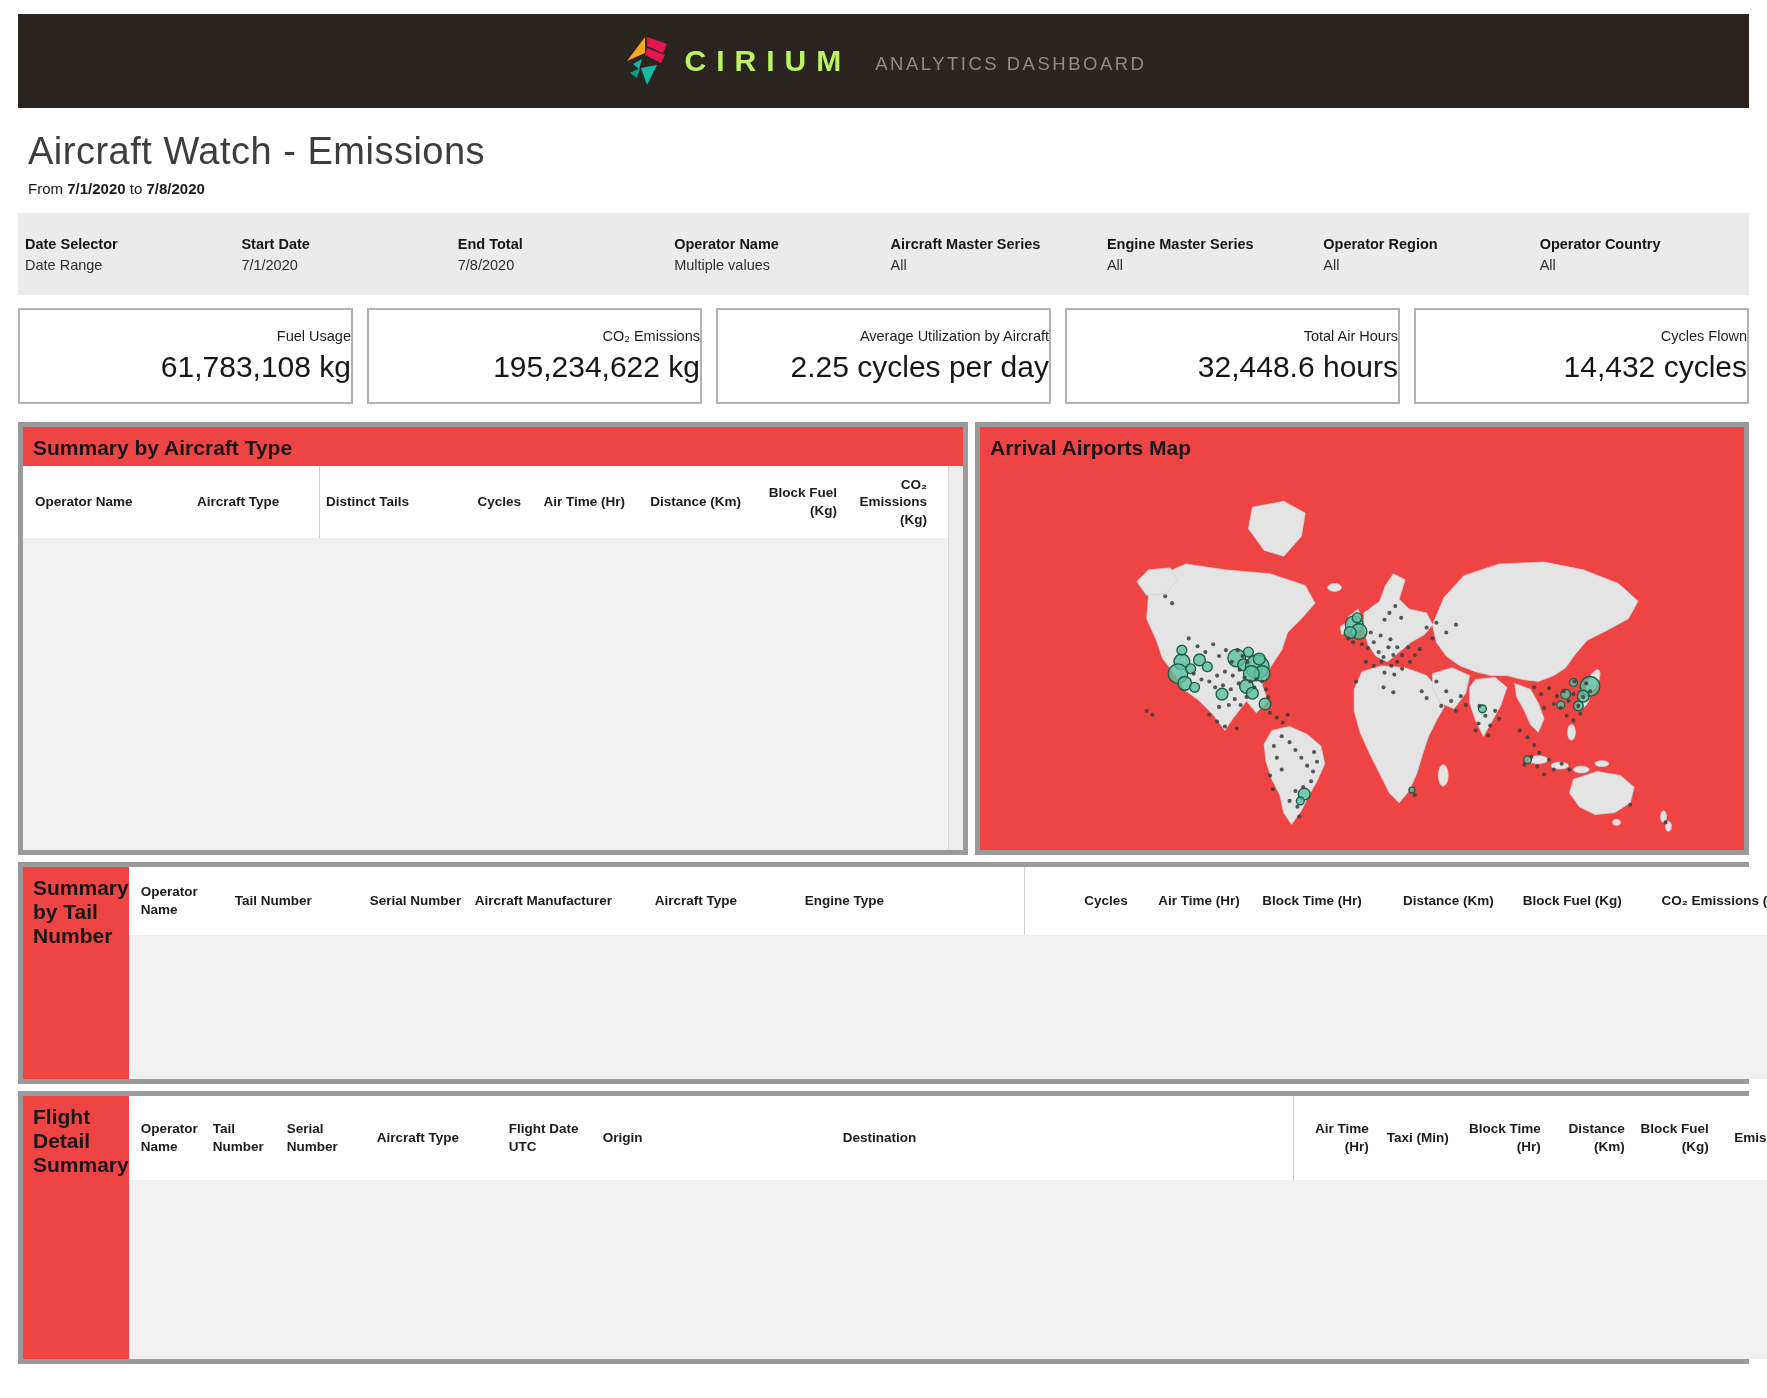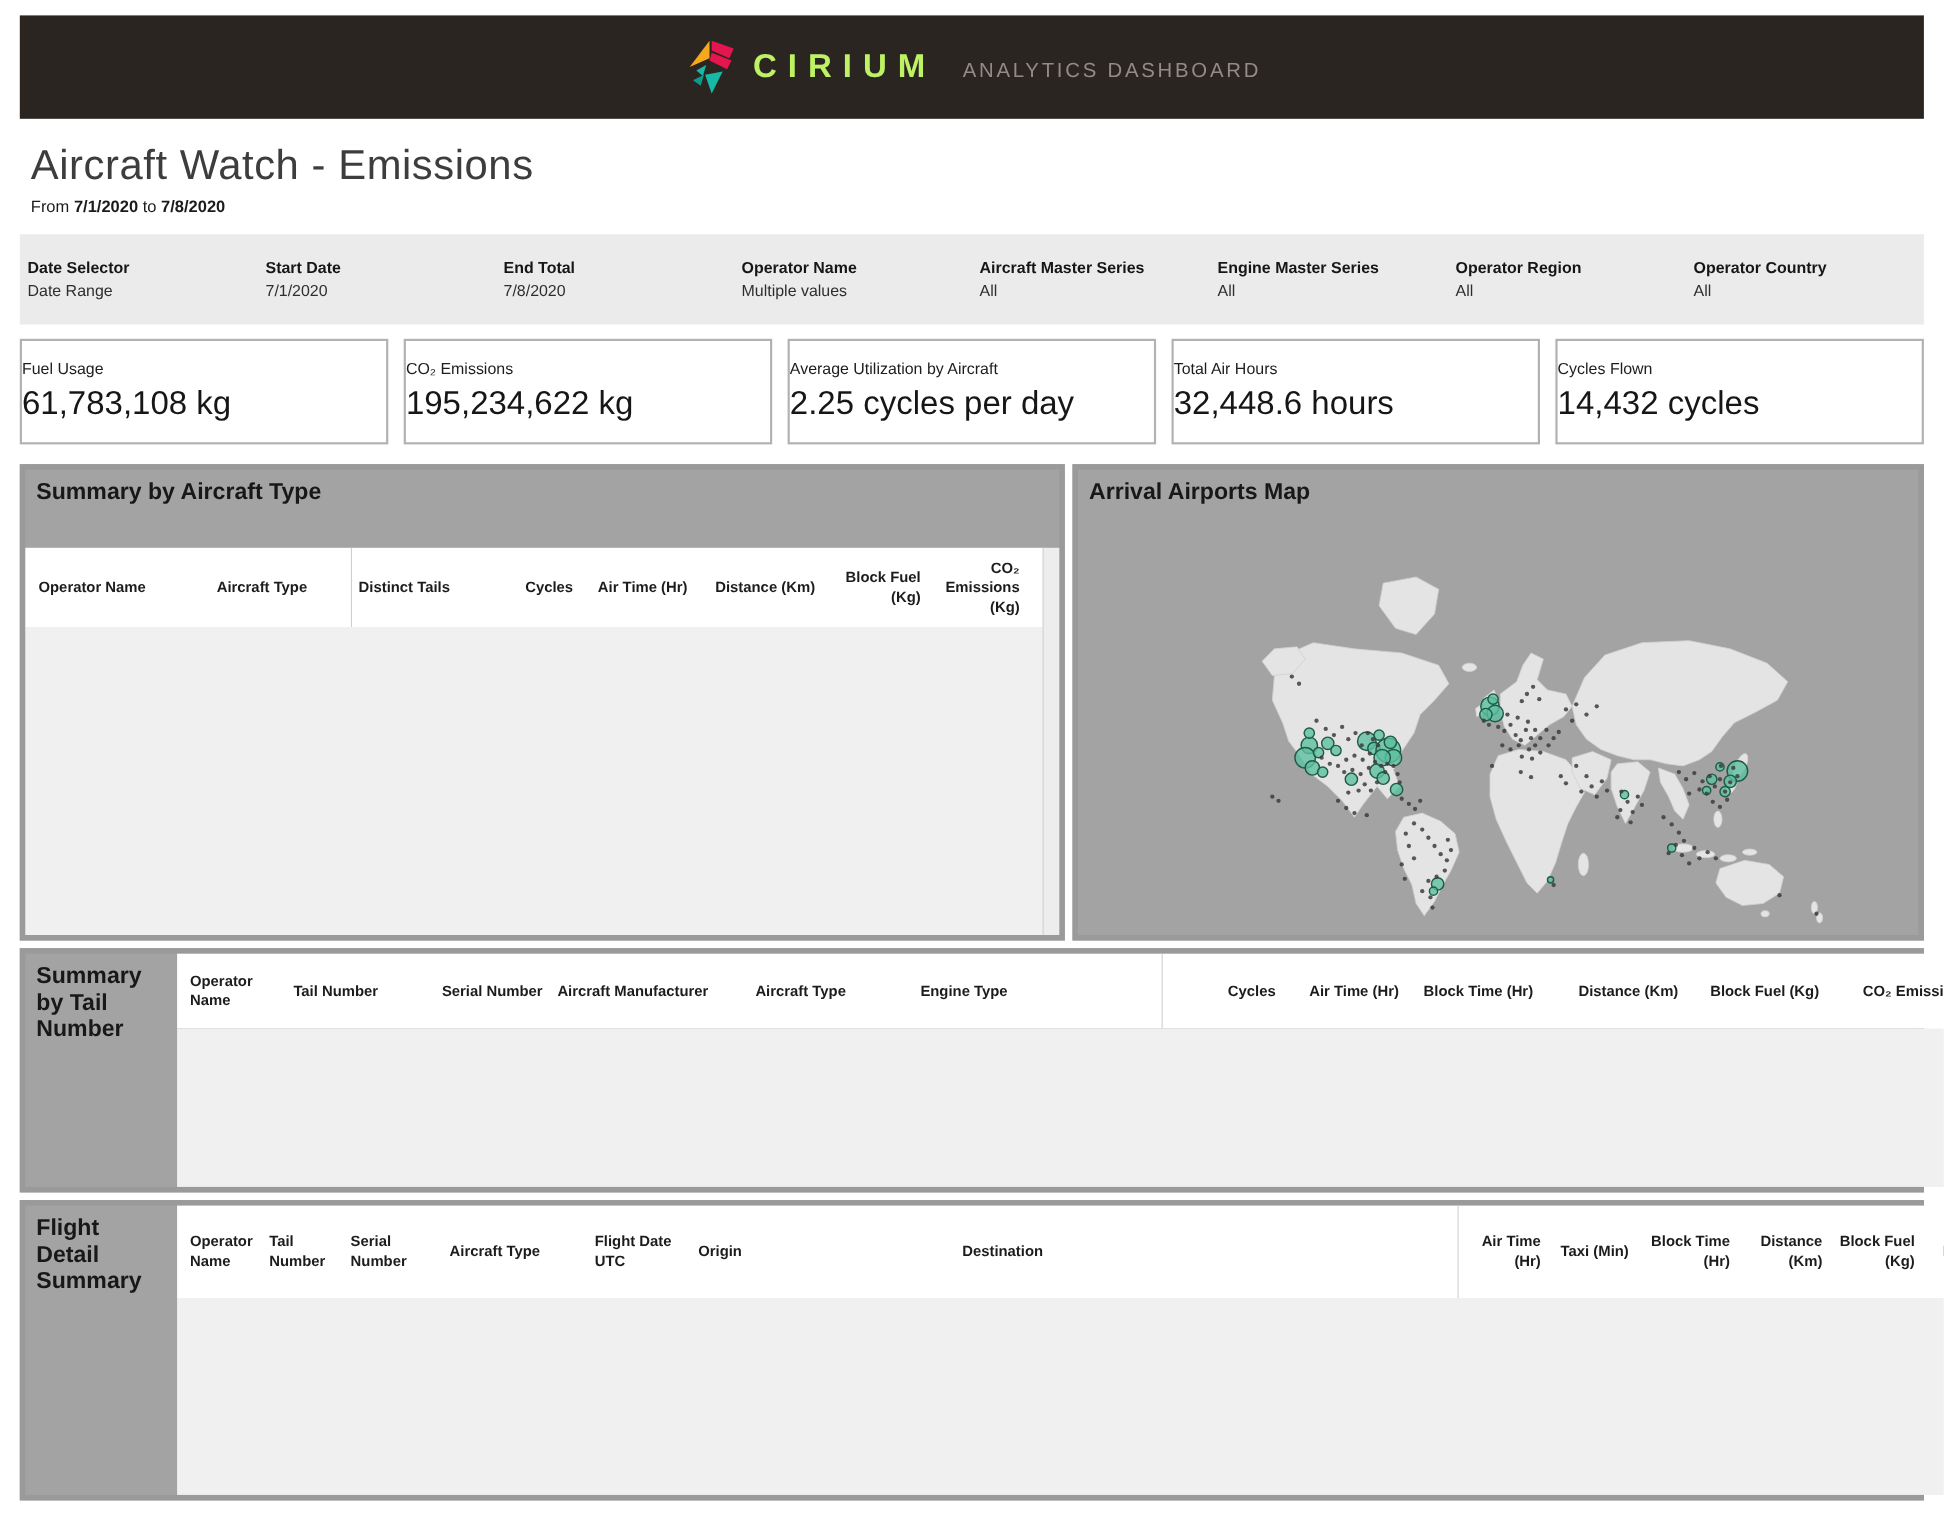--- a/index.html
+++ b/index.html
@@ -39,28 +39,28 @@
     display:flex; align-items:center;
   }
   .filter { flex:1 1 0; padding-left:7px; }
   .filter .flabel { display:block; font-size:14.5px; font-weight:700; color:#161616; margin-bottom:5px; }
   .filter .fvalue { display:block; font-size:14.5px; color:#2e2e2e; }
 
   
   .kpi-row { margin:13px 18px 0 18px; display:flex; gap:14px; }
   .kpi {
     flex:1 1 0; height:96px; background:#fff; border:2px solid #b2b2b2;
-    display:flex; flex-direction:column; align-items:flex-start; justify-content:center;
+    display:flex; flex-direction:column; align-items:flex-end; justify-content:center;
   }
   .kpi .klabel { font-size:14.5px; color:#1d1d1d; margin-bottom:6px; }
   .kpi .kvalue { font-size:30px; font-weight:400; color:#161616; }
 
   
   .main-row { margin:18px 18px 0 18px; display:flex; gap:7px; }
-  .panel { border:5px solid #9a9a9a; background:#a3a3a3;gap:32px; }
+  .panel { border:5px solid #9a9a9a; background:#ef4444; }
   .panel-title { font-size:21px; font-weight:700; color:#181818; padding:9px 0 6px 10px; }
   .panel-aircraft { width:950px; height:433px; display:flex; flex-direction:column; }
   .panel-map { width:774px; height:433px; display:flex; flex-direction:column; }
   .panel-tail { margin:7px 18px 0 18px; height:222px; display:flex; }
   .panel-flight { margin:7px 18px 0 18px; height:273px; display:flex; flex-direction:row; }
 
   .table-wrap { flex:1 1 auto; display:flex; min-height:0; }
   .table-main { flex:1 1 auto; display:flex; flex-direction:column; min-width:0; }
   .thead { display:flex; align-items:stretch; background:#fff; }
   .th { display:flex; align-items:center; padding:0 6px; font-size:13.5px; font-weight:700; color:#1c1c1c; line-height:1.3; }

